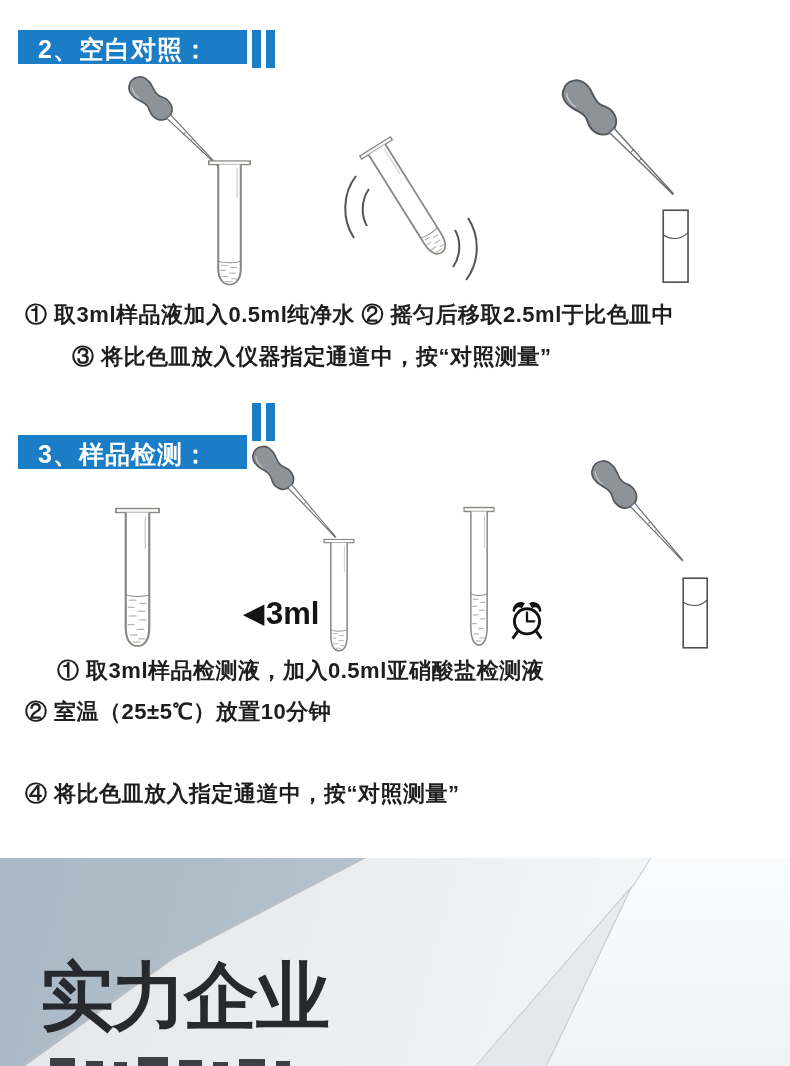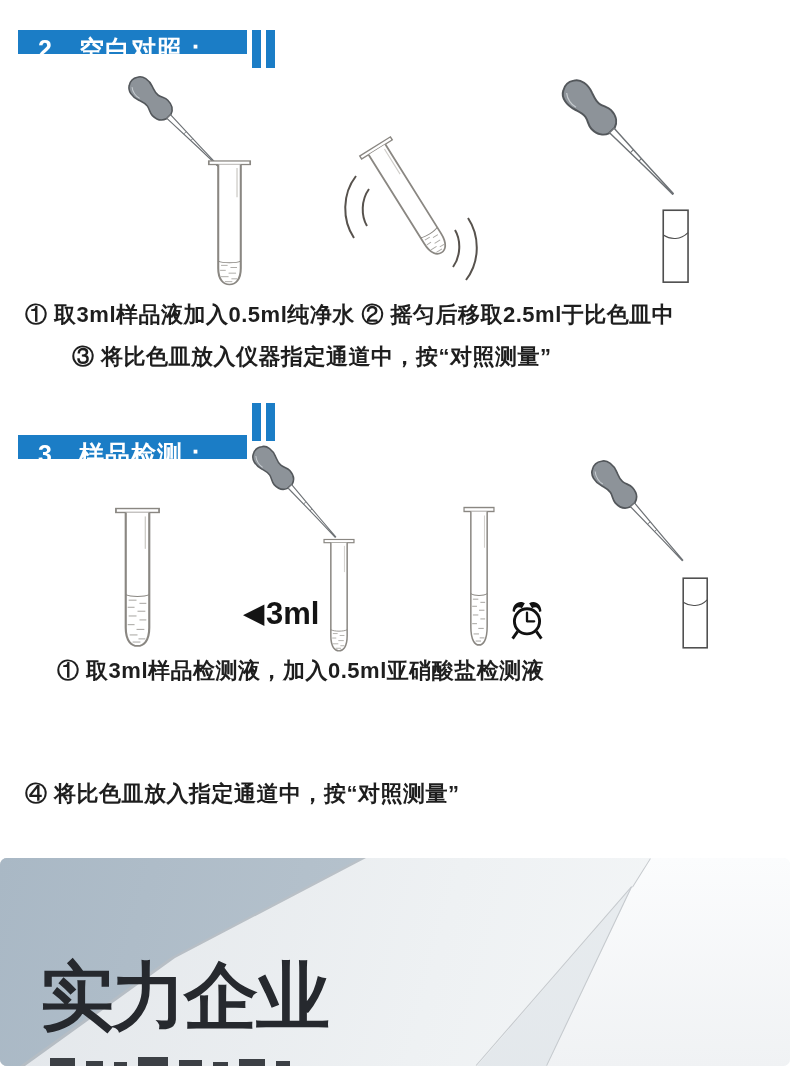--- a/index.html
+++ b/index.html
@@ -1,37 +1,37 @@
 <!DOCTYPE html>
 <html><head>
 <meta charset="utf-8">
 <style>
   html,body{margin:0;padding:0;background:#ffffff;}
   .page{position:relative;width:790px;height:1066px;background:#fff;overflow:hidden;
         font-family:"Liberation Sans",sans-serif;}
 
   
-  .banner{position:absolute;left:18px;width:229px;height:24px;background:#1b7dc6;
+  .banner{position:absolute;left:18px;width:229px;height:34px;background:#1b7dc6;
           color:#ffffff;font-size:25px;font-weight:bold;line-height:38px;
           padding-left:20px;box-sizing:border-box;letter-spacing:1px;white-space:nowrap;}
   .stripe{position:absolute;width:9px;height:38px;background:#1b7dc6;}
 
   
   .steps{position:absolute;left:25px;margin:0;font-size:22px;font-weight:bold;
          color:#1e1e1e;white-space:nowrap;letter-spacing:0.5px;}
 
   
   .illo{position:absolute;overflow:visible;}
   .vol-label{position:absolute;left:244px;top:596px;font-size:31px;font-weight:bold;
              color:#141414;white-space:nowrap;}
   .vol-label .tri{font-size:26px;vertical-align:2px;margin-right:2px;}
 
   
   .footer{position:absolute;left:0;top:858px;width:790px;height:208px;overflow:hidden;
-          background:linear-gradient(105deg,#e2e6ea 0%,#eef1f3 55%,#f6f8f9 100%);border-radius:7px;}
+          background:linear-gradient(105deg,#e2e6ea 0%,#eef1f3 55%,#f6f8f9 100%);}
   .layer-right{position:absolute;inset:0;
           clip-path:polygon(650px 0,790px 0,790px 208px,547px 208px,632px 29px);
           background:linear-gradient(180deg,#fbfcfd 0%,#f0f2f4 100%);}
   .wedge{position:absolute;inset:0;
           clip-path:polygon(632px 29px,477px 208px,547px 208px);
           background:linear-gradient(200deg,#e9edf0,#e0e5e9);}
   .fold{position:absolute;height:1px;background:#c5c9cd;transform-origin:0 0;}
   .fold-a{left:632px;top:29px;width:34px;transform:rotate(-58deg);}
   .fold-b{left:632px;top:29px;width:237px;transform:rotate(131deg);}
   .fold-c{left:632px;top:29px;width:198px;transform:rotate(115.4deg);}
@@ -199,20 +199,21 @@
   <svg class="illo" style="left:570px;top:455px;" width="145" height="200" viewBox="0 0 145 200">
     <g transform="translate(10,22) rotate(-42) scale(0.68)">
         <use href="#g-dropper"></use>
       </g>
     <g transform="translate(112,122) scale(0.6)">
         <use href="#g-cuvette"></use>
       </g>
   </svg>
 
   <p class="steps" style="top:656px;margin-left:32px;">① 取3ml样品检测液，加入0.5ml亚硝酸盐检测液</p>
+  <p class="steps" style="top:697px;">② 室温（25±5℃）放置10分钟</p>
   <p class="steps" style="top:779px;">④ 将比色皿放入指定通道中，按“对照测量”</p>
 
   <div class="footer">
     <div class="layer-right"></div>
     <div class="wedge"></div>
     <div class="fold fold-a"></div>
     <div class="fold fold-b"></div>
     <div class="fold fold-c"></div>
     <div class="tri-shadow"></div>
     <div class="tri-layer"></div>

